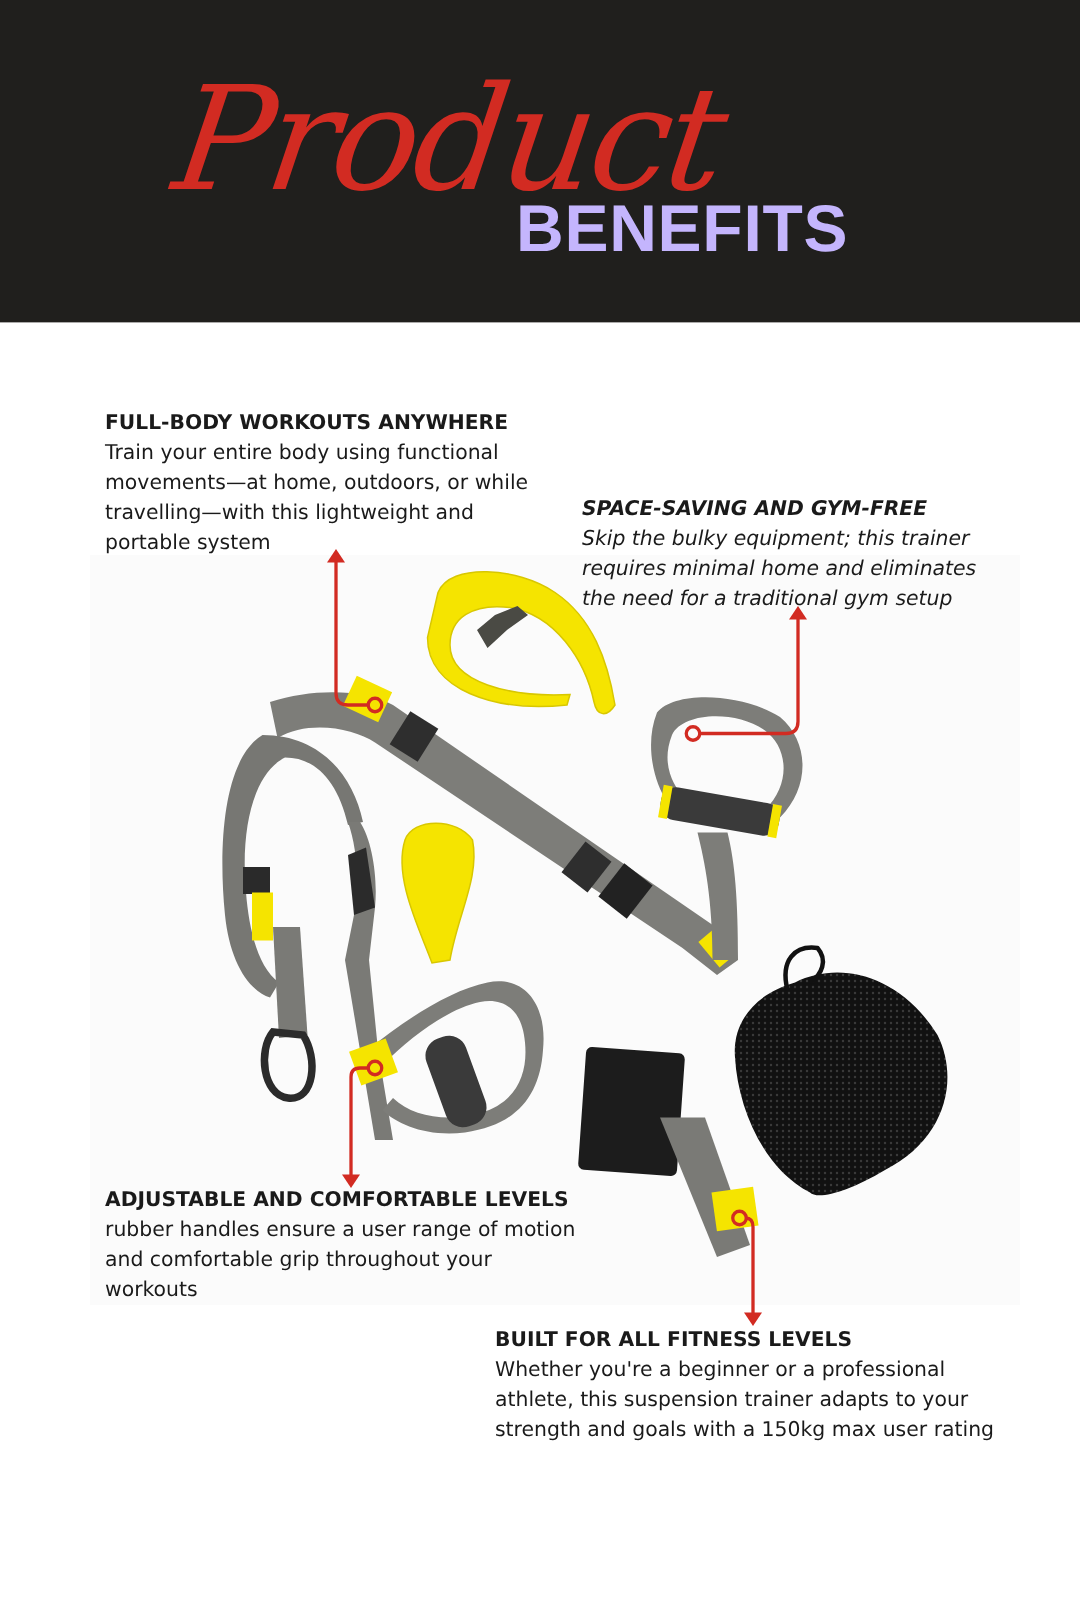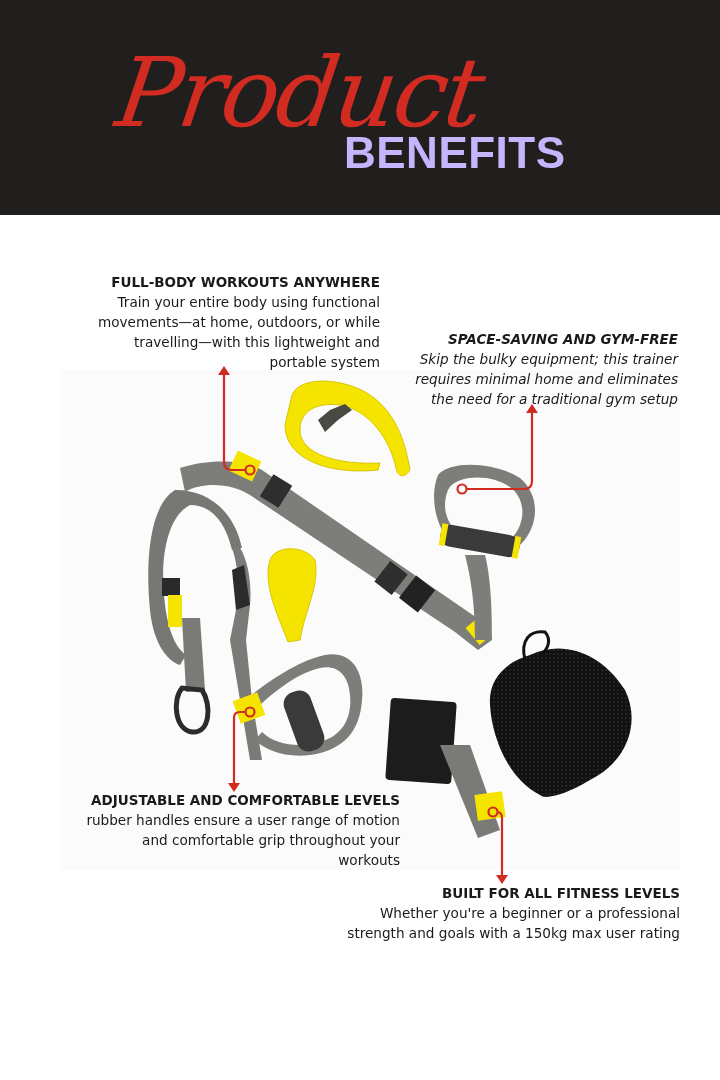--- a/index.html
+++ b/index.html
@@ -1,21 +1,21 @@
 <!DOCTYPE html>
 <html><head>
 <meta charset="utf-8">
 <style>
   html, body { margin: 0; padding: 0; }
   body { width: 720px; height: 1080px; background: #ffffff; position: relative; overflow: hidden; font-family: "Liberation Sans", "DejaVu Sans", sans-serif; }
   .header { position: absolute; left: 0; top: 0; width: 720px; height: 215px; background: #201f1d; }
   .script-title { position: absolute; left: 118px; top: 45px; font-family: "DejaVu Serif", serif; font-style: italic; font-size: 96px; color: #d22b22; letter-spacing: -3px; transform: skewX(-8deg); line-height: 1; white-space: nowrap; }
   .bold-title { position: absolute; left: 344px; top: 131px; font-family: "Liberation Sans", sans-serif; font-weight: bold; font-size: 44px; color: #c4b5fd; letter-spacing: 0.5px; line-height: 1; white-space: nowrap; }
   .photo { position: absolute; left: 0; top: 215px; width: 720px; height: 865px; }
-  .callout { position: absolute; text-align: right; color: #1a1a1a; font-family: "DejaVu Sans", sans-serif; }
+  .callout { position: absolute; text-align: left; color: #1a1a1a; font-family: "DejaVu Sans", sans-serif; }
   .callout .ct { font-weight: bold; font-size: 13.5px; line-height: 20px; letter-spacing: 0; }
   .callout .cb { font-size: 13.6px; line-height: 20px; }
   .arrows { position: absolute; left: 0; top: 0; width: 720px; height: 1080px; pointer-events: none; }
 </style>
 </head>
 <body>
 
 <div class="header">
   <div class="script-title">Product</div>
   <div class="bold-title">BENEFITS</div>
@@ -94,20 +94,21 @@
 <div class="callout" style="left:70px; top:790px; width:330px;">
   <div class="ct">ADJUSTABLE AND COMFORTABLE LEVELS</div>
   <div class="cb">rubber handles ensure a user range of motion</div>
   <div class="cb">and comfortable grip throughout your</div>
   <div class="cb">workouts</div>
 </div>
 
 <div class="callout" style="left:330px; top:883px; width:350px;">
   <div class="ct">BUILT FOR ALL FITNESS LEVELS</div>
   <div class="cb">Whether you're a beginner or a professional</div>
+  <div class="cb">athlete, this suspension trainer adapts to your</div>
   <div class="cb">strength and goals with a 150kg max user rating</div>
 </div>
 
 <svg class="arrows" viewBox="0 0 720 1080" xmlns="http://www.w3.org/2000/svg">
   <g stroke="#d22b22" stroke-width="2.2" fill="none">
 
     <path d="M224 372 L224 462 Q224 470 232 470 L246 470"></path>
     <circle cx="250" cy="470" r="4.5" fill="none"></circle>
 
     <path d="M466 489 L524 489 Q532 489 532 481 L532 410"></path>

